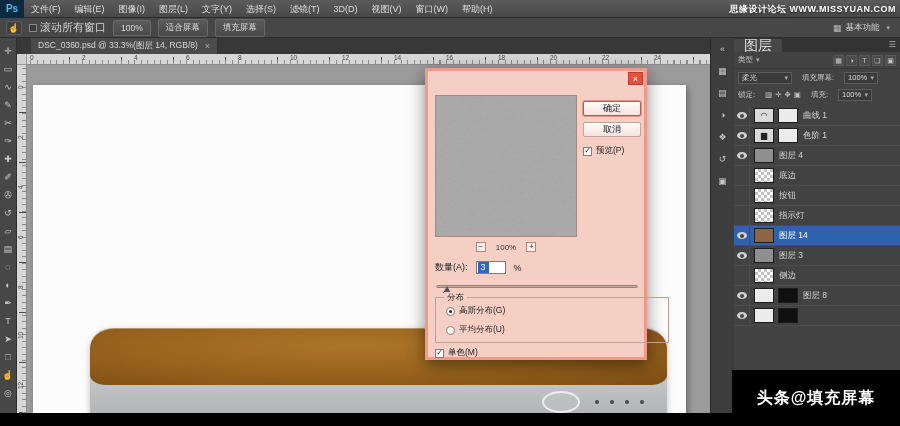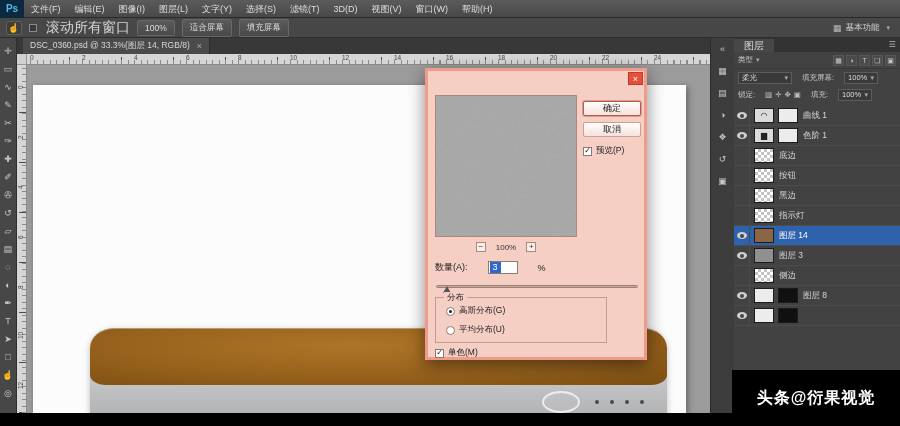--- a/index.html
+++ b/index.html
@@ -10,35 +10,35 @@
   
   .menubar{position:absolute;left:0;top:0;width:900px;height:18px;background:linear-gradient(#5b5b5b,#484848);border-bottom:1px solid #2a2a2a;display:flex;align-items:center;z-index:30}
   .ps-logo{width:24px;height:18px;background:#0b2a40;color:#53b9ea;font-size:10px;font-weight:bold;display:flex;align-items:center;justify-content:center}
   .menu-items{display:flex;height:18px}
   .menu-item{padding:0 7px;font-size:9px;color:#ddd;line-height:18px;white-space:nowrap;cursor:default}
   .watermark-top{position:absolute;top:3px;right:4px;color:#fff;font-size:9px;font-weight:bold;z-index:50;text-shadow:0 1px 2px rgba(0,0,0,.6);letter-spacing:.5px}
 
   
   .optionsbar{position:absolute;left:0;top:18px;width:900px;height:20px;background:#474747;border-bottom:1px solid #2e2e2e;display:flex;align-items:center;gap:7px;padding:0 6px;z-index:25}
   .opt-tool-icon{width:16px;height:14px;border:1px solid #5e5e5e;background:#3f3f3f;color:#ccc;font-size:9px;display:flex;align-items:center;justify-content:center;border-radius:2px}
-  .opt-check{display:flex;align-items:center;gap:9px;color:#d5d5d5;font-size:14px;white-space:nowrap}
+  .opt-check{display:flex;align-items:center;gap:3px;color:#d5d5d5;font-size:11px;white-space:nowrap}
   .checkbox-sm{width:8px;height:8px;border:1px solid #8a8a8a;background:#3a3a3a;flex:none}
   .opt-btn{border:1px solid #696969;background:linear-gradient(#5a5a5a,#494949);color:#ddd;font-size:8.5px;padding:2px 7px;border-radius:2px;white-space:nowrap}
   .workspace{margin-left:auto;display:flex;align-items:center;gap:4px;color:#d5d5d5;font-size:8.5px;padding-right:4px}
   .ws-grid{color:#bbb;font-size:9px}
   .dd::after{content:'▾';font-size:7px;color:#aaa;margin-left:3px}
 
   
   .toolbar{position:absolute;left:0;top:38px;width:17px;height:375px;background:#474747;border-right:1px solid #2e2e2e;display:flex;flex-direction:column;align-items:center;padding-top:4px;z-index:20}
   .tool{width:15px;height:18px;display:flex;align-items:center;justify-content:center}
   .tool span{color:#c9c9c9;font-size:9px;line-height:1}
 
   
   .tabbar{position:absolute;left:17px;top:38px;width:693px;height:16px;background:#383838;display:flex;align-items:flex-end;z-index:15}
-  .doc-tab{height:16px;background:#4b4b4b;border-right:1px solid #2d2d2d;display:flex;align-items:center;gap:7px;padding:0 7px;margin-left:6px}
+  .doc-tab{height:16px;background:#4b4b4b;border-right:1px solid #2d2d2d;display:flex;align-items:center;gap:7px;padding:0 7px;margin-left:14px}
   .doc-tab .ttl{font-size:8.5px;color:#d8d8d8;white-space:nowrap}
   .doc-tab .cls{font-size:9px;color:#a9a9a9}
 
   
   .canvas-area{position:absolute;left:17px;top:54px;width:693px;height:359px;background:#9b9b9b;overflow:hidden;z-index:5}
   .hruler{position:absolute;left:0;top:0;width:693px;height:11px;background-color:#d6d6d6;border-bottom:1px solid #8a8a8a;background-image:repeating-linear-gradient(90deg,#8a8a8a 0 1px,transparent 1px 6.5px),repeating-linear-gradient(90deg,#4c4c4c 0 1px,transparent 1px 52px);background-size:693px 4px,693px 7px;background-position:0 100%,0 100%;background-repeat:no-repeat,no-repeat;z-index:6}
   .hruler .num{position:absolute;top:0;font-size:6.5px;color:#454545}
   .vruler{position:absolute;left:0;top:11px;width:10px;height:348px;background-color:#d6d6d6;border-right:1px solid #8a8a8a;background-image:repeating-linear-gradient(0deg,#8a8a8a 0 1px,transparent 1px 6.5px),repeating-linear-gradient(0deg,#4c4c4c 0 1px,transparent 1px 50px);background-size:4px 348px,7px 348px;background-position:100% 0,100% 0;background-repeat:no-repeat,no-repeat;z-index:6}
   .vruler .num{position:absolute;left:0;font-size:6.5px;color:#454545;transform:rotate(-90deg);transform-origin:4px 4px}
   .ruler-corner{position:absolute;left:0;top:0;width:10px;height:11px;background:#d0d0d0;border-right:1px solid #979797;border-bottom:1px solid #979797;z-index:7}
@@ -49,21 +49,21 @@
   .pb-top{position:absolute;left:0;top:0;right:0;height:57px;border-radius:24px 24px 16px 16px/20px 20px 10px 10px;background:radial-gradient(ellipse at 45% 30%,#ad7527 0%,#96611c 55%,#7b4e12 100%);border-top:1px solid rgba(255,255,255,.4)}
   .pb-oval{position:absolute;left:452px;top:63px;width:38px;height:22px;border:2px solid #ececee;border-radius:50%;background:rgba(255,255,255,.07)}
   .pb-dot{position:absolute;top:72px;width:4px;height:4px;border-radius:50%;background:#4a4a4a}
 
   
   .dock-strip{position:absolute;left:710px;top:38px;width:24px;height:375px;background:#3d3d3d;border-left:1px solid #2a2a2a;display:flex;flex-direction:column;align-items:center;padding-top:5px;gap:9px;z-index:10}
   .dock-icon{width:16px;height:13px;color:#c6c6c6;font-size:9px;text-align:center;line-height:13px}
 
   .layers-panel{position:absolute;left:734px;top:38px;width:166px;height:375px;background:#424242;z-index:10}
   .panel-tab-row{height:14px;background:#333;display:flex;align-items:flex-end}
-  .panel-tab{background:#474747;color:#ddd;font-size:10px;padding:1px 10px 1px 10px;height:13px;line-height:11px}
+  .panel-tab{background:#474747;color:#ddd;font-size:14px;padding:1px 10px 1px 10px;height:13px;line-height:11px}
   .panel-menu-icon{margin-left:auto;color:#b5b5b5;font-size:8px;padding:0 4px;line-height:14px}
   .panel-menu-icon::before{content:'☰'}
   .filter-row{height:17px;display:flex;align-items:center;gap:3px;padding:0 4px;border-bottom:1px solid #393939;color:#ccc;font-size:7.5px}
   .filter-icons{margin-left:auto;display:flex;gap:2px}
   .filter-kind{width:11px;height:11px;border:1px solid #575757;background:#4b4b4b;color:#c5c5c5;font-size:7px;text-align:center;line-height:10px}
   .blend-row,.lock-row{height:17px;display:flex;align-items:center;gap:10px;padding:0 4px;color:#c9c9c9;font-size:7.5px}
   .mini-select{display:flex;align-items:center;justify-content:space-between;border:1px solid #5c5c5c;background:#3a3a3a;height:12px;padding:0 3px;font-size:7.5px;color:#ddd}
   .blend-select{width:54px}
   .val-select{width:34px}
   .lock-icons{display:flex;gap:3px}
@@ -90,27 +90,27 @@
   .preview-box{position:absolute;left:7px;top:24px;width:142px;height:142px;border:1px solid #b08679;background:#8f8f8f;overflow:hidden}
   .zoom-row{position:absolute;left:7px;top:171px;width:142px;display:flex;align-items:center;justify-content:center;gap:10px;font-size:8px;color:#333}
   .zoom-btn{width:10px;height:10px;border:1px solid #a88a7f;background:#fbeee9;display:flex;align-items:center;justify-content:center;font-size:8px;color:#333;line-height:1}
   .dlg-btn{position:absolute;left:155px;width:58px;height:15px;background:linear-gradient(#fffdfd,#f5e2dc);border:1px solid #c9a095;border-radius:2px;font-size:9px;color:#222;display:flex;align-items:center;justify-content:center;font-family:Liberation Sans, sans-serif}
   .btn-ok{top:30px;border-color:#a9604f;box-shadow:0 0 0 1px #dc9b8c}
   .btn-cancel{top:51px}
   .dlg-check{display:flex;align-items:center;gap:4px;font-size:8.5px;color:#222}
   .chk-preview{position:absolute;left:155px;top:74px}
   .chk-mono{position:absolute;left:7px;top:276px}
   .chk-box{width:9px;height:9px;border:1px solid #8a7a74;background:#fff;display:flex;align-items:center;justify-content:center;font-size:8px;color:#111;line-height:1;flex:none}
-  .amount-row{position:absolute;left:7px;top:190px;display:flex;align-items:center;gap:20px;font-size:9px;color:#222}
+  .amount-row{position:absolute;left:7px;top:190px;display:flex;align-items:center;gap:8px;font-size:9px;color:#222}
   .amount-input{width:30px;height:13px;border:1px solid #8a7a74;background:#fff;display:flex;align-items:center;padding:0 1px}
   .amount-sel{background:#2e66c9;color:#fff;font-size:9px;padding:0 3px;line-height:11px}
   .slider{position:absolute;left:8px;top:211px;width:202px;height:11px}
   .slider-track{position:absolute;left:0;right:0;top:3px;height:3px;background:#cfa89c;border:1px solid #9c7f75;border-radius:2px}
   .slider-thumb{position:absolute;left:7px;top:4px;width:0;height:0;border-left:4px solid transparent;border-right:4px solid transparent;border-bottom:7px solid #555}
-  .dist-group{position:absolute;left:7px;top:226px;width:172px;height:46px;border:1px solid #c79c90}
+  .dist-group{position:absolute;left:7px;top:226px;width:234px;height:46px;border:1px solid #c79c90}
   .dist-legend{position:absolute;top:-6px;left:8px;background:#f6cfc4;padding:0 3px;font-size:8.5px;color:#222}
   .radio-row{display:flex;align-items:center;gap:4px;font-size:8.5px;color:#222;margin:7px 0 0 10px}
   .radio{width:9px;height:9px;border:1px solid #8a7a74;border-radius:50%;background:#fff;position:relative;flex:none}
   .radio.sel::after{content:'';position:absolute;left:2px;top:2px;width:3px;height:3px;border-radius:50%;background:#222}
 
   
   .black-overlay{position:absolute;left:732px;top:370px;width:168px;height:56px;background:#000;z-index:45;display:flex;align-items:center;justify-content:center}
   .bottom-bar{position:absolute;left:0;top:413px;width:900px;height:13px;background:#000;z-index:44}
   .watermark-bottom{color:#fff;font-size:16px;font-weight:bold;letter-spacing:1px;white-space:nowrap}
 </style>
@@ -128,20 +128,21 @@
         <div class="menu-item">图层(L)</div>
         <div class="menu-item">文字(Y)</div>
         <div class="menu-item">选择(S)</div>
         <div class="menu-item">滤镜(T)</div>
         <div class="menu-item">3D(D)</div>
         <div class="menu-item">视图(V)</div>
         <div class="menu-item">窗口(W)</div>
         <div class="menu-item">帮助(H)</div>
       </div>
   </div>
+  <div class="watermark-top">思缘设计论坛 WWW.MISSYUAN.COM</div>
 
   <div class="optionsbar">
     <span class="opt-tool-icon">☝</span>
     <label class="opt-check">
       <span class="checkbox-sm"></span>
       <span>滚动所有窗口</span>
     </label>
     <button class="opt-btn">100%</button>
     <button class="opt-btn">适合屏幕</button>
     <button class="opt-btn">填充屏幕</button>
@@ -317,33 +318,35 @@
         </div>
         <div class="layer-row">
           <div class="eye-cell">
             <span class="eye"></span>
           </div>
           <div class="thumb adj">▆</div>
           <div class="thumb white"></div>
           <span class="layer-label">色阶 1</span>
         </div>
         <div class="layer-row">
+          <div class="eye-cell">
+            <span class="eye"></span>
+          </div>
+          <div class="thumb"></div>
+          <span class="layer-label">图层 4</span>
+        </div>
+        <div class="layer-row">
           <div class="eye-cell"></div>
           <div class="thumb checker"></div>
           <span class="layer-label">底边</span>
         </div>
         <div class="layer-row">
           <div class="eye-cell"></div>
           <div class="thumb checker"></div>
           <span class="layer-label">按钮</span>
-        </div>
-        <div class="layer-row">
-          <div class="eye-cell"></div>
-          <div class="thumb checker"></div>
-          <span class="layer-label">黑边</span>
         </div>
         <div class="layer-row">
           <div class="eye-cell"></div>
           <div class="thumb checker"></div>
           <span class="layer-label">指示灯</span>
         </div>
         <div class="layer-row selected">
           <div class="eye-cell">
             <span class="eye"></span>
           </div>
@@ -437,16 +440,16 @@
     </div>
 
     <label class="dlg-check chk-mono">
       <span class="chk-box">✓</span>
       <span>单色(M)</span>
     </label>
   </div>
 
   <div class="bottom-bar"></div>
   <div class="black-overlay">
-    <span class="watermark-bottom">头条@衍果视觉</span>
+    <span class="watermark-bottom">头条@填充屏幕</span>
   </div>
 
 </div>
 
 </body></html>

